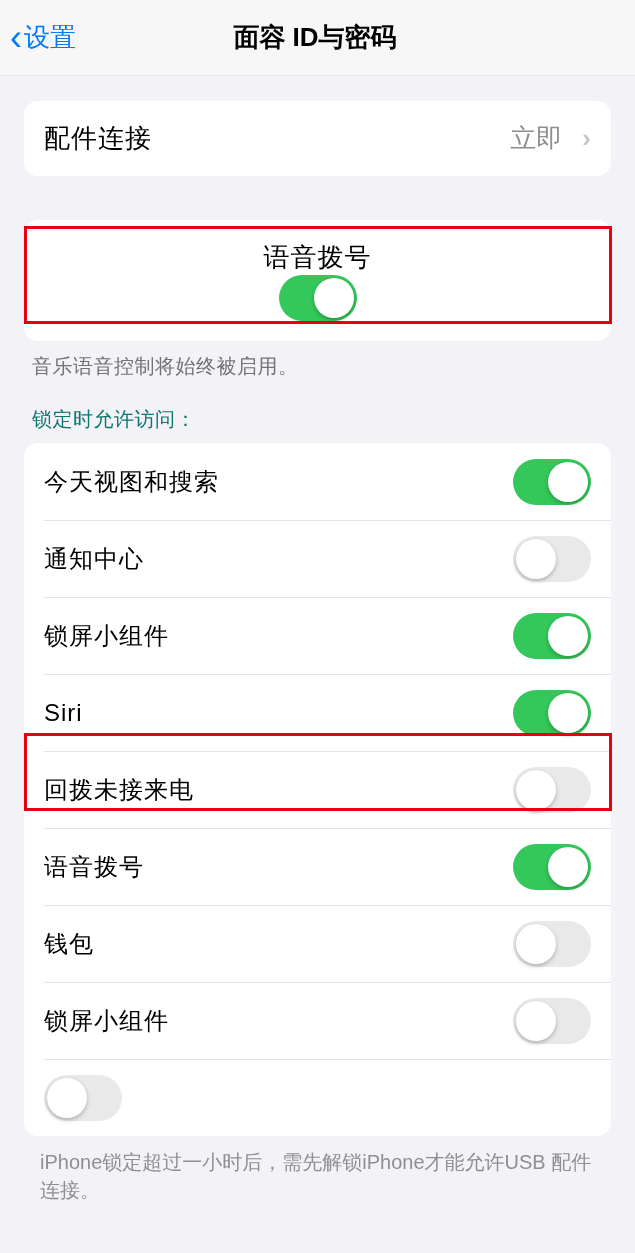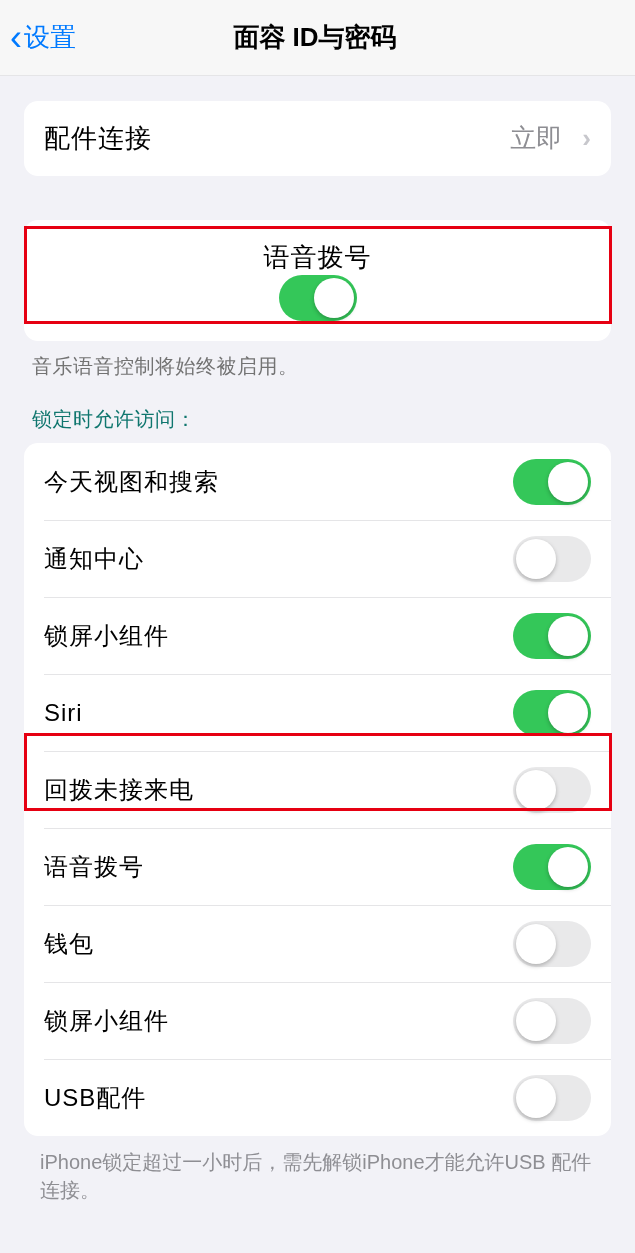--- a/index.html
+++ b/index.html
@@ -231,21 +231,20 @@
           <div class="knob"></div>
         </div>
       </div>
       <div class="list-row">
         <span class="row-label">锁屏小组件</span>
         <div class="toggle off">
           <div class="knob"></div>
         </div>
       </div>
       <div class="list-row">
-        <span class="row-label">USB配件</span>
         <div class="toggle off">
           <div class="knob"></div>
         </div>
       </div>
     </div>
 
   <div class="bottom-footer">iPhone锁定超过一小时后，需先解锁iPhone才能允许USB 配件连接。</div>
 </div>
 
 <div class="highlight-box" id="hl1"></div>

